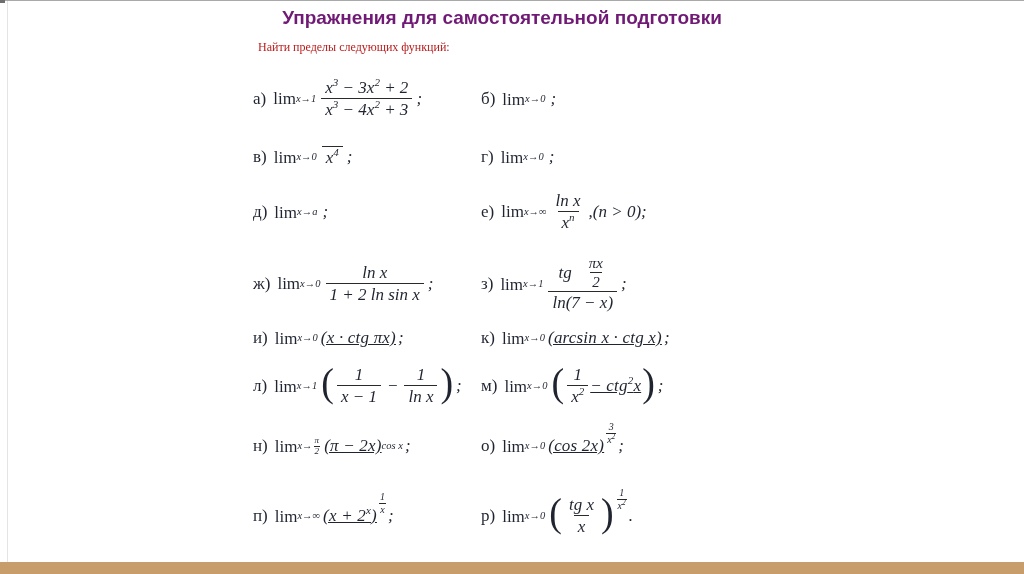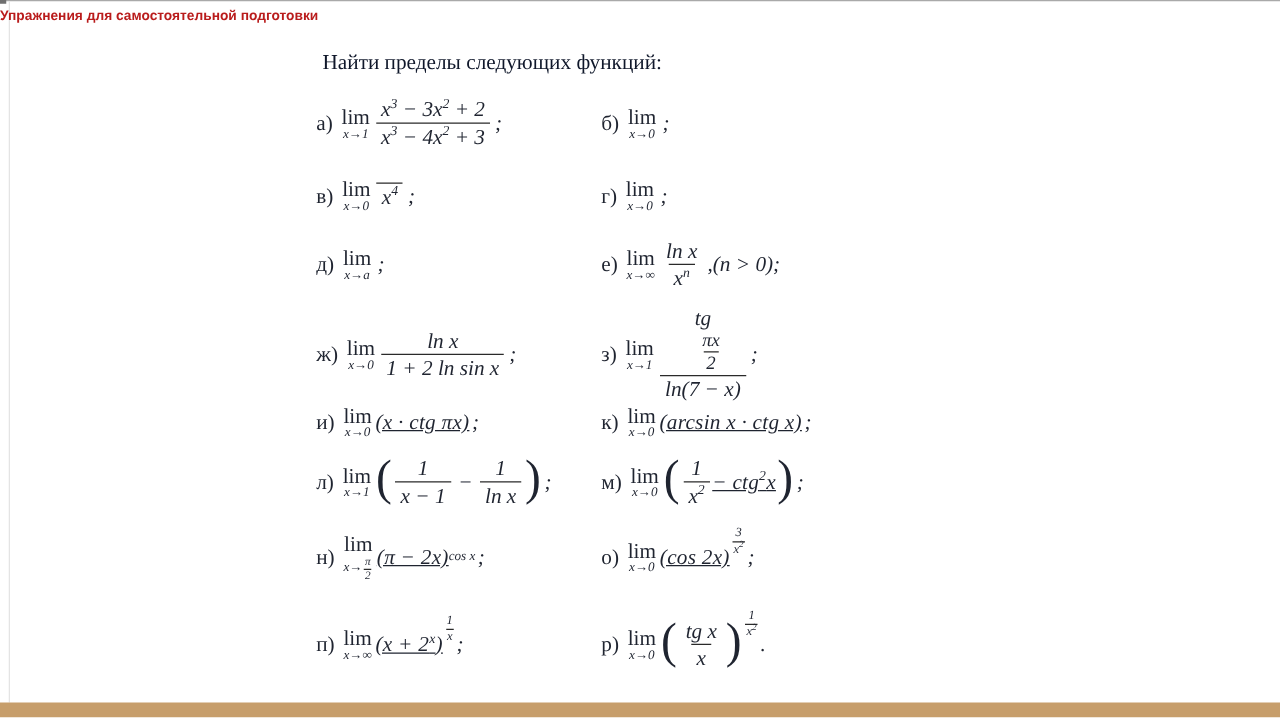--- a/index.html
+++ b/index.html
@@ -6,48 +6,48 @@
   body{
     width:1024px;height:574px;position:relative;overflow:hidden;
     background:#ffffff;font-family:"Liberation Serif",serif;color:#1f2430;
   }
   .top-line{position:absolute;top:0;left:0;width:1024px;height:1px;background:#a9a9a9;}
   .corner-speck{position:absolute;top:0;left:0;width:5px;height:3px;background:#6f6f6f;}
   .left-line{position:absolute;top:1px;left:7px;width:1px;height:561px;background:#e4e4e4;}
   .bottom-bar{position:absolute;left:0;bottom:0;width:1024px;height:12px;}
 
   .title{
-    position:absolute;top:7px;left:0;width:1004px;text-align:left;
-    font-family:"Liberation Sans",sans-serif;font-weight:700;font-size:11px;color:#b91c1c;
+    position:absolute;top:7px;left:0;width:1004px;text-align:center;
+    font-family:"Liberation Sans",sans-serif;font-weight:700;font-size:19px;color:#701a75;
   }
-  .prompt{position:absolute;left:258px;top:40px;font-size:17px;color:#0f172a;}
+  .prompt{position:absolute;left:258px;top:40px;font-size:12px;color:#b91c1c;}
 
   .problems{position:absolute;left:253px;top:72px;font-size:17px;font-style:italic;}
   .row{display:flex;align-items:center;}
   .cl{width:228px;display:flex;align-items:center;flex-shrink:0;}
   .cr{display:flex;align-items:center;}
   .r1{height:54px;margin-bottom:2px;}
   .r2{height:58px;margin-bottom:0;}
   .r3{height:52px;margin-bottom:14px;}
   .r4{height:64px;margin-bottom:6px;}
   .r5{height:32px;margin-bottom:6px;}
   .r6{height:52px;margin-bottom:8px;}
   .r7{height:52px;margin-bottom:16px;}
   .r8{height:56px;}
 
   .plabel{font-style:normal;margin-right:7px;}
-  .lim{display:inline-flex;flex-direction:column;align-items:center;margin-right:3px;}
+  .lim{display:inline-flex;flex-direction:row;align-items:center;margin-right:3px;}
   .limw{font-style:normal;font-size:17px;line-height:1;}
   .lims{font-size:10.5px;line-height:1;margin-top:1px;}
   .nsub{display:inline-flex;align-items:center;}
 
   .frac{display:inline-flex;flex-direction:column;align-items:center;text-align:center;margin:0 2px;}
   .frac .num{padding:0 4px;line-height:1.15;}
   .frac .den{border-top:1px solid #2a2a2a;padding:0 4px;line-height:1.25;}
-  .nfx{display:inline-flex;flex-direction:column;align-items:center;border:none;}
+  .nfx{display:inline-flex;align-items:center;border:none;}
   .inner{font-size:15px;margin-left:15px;}
   .inner .num{padding:0 2px;line-height:1.1;}
   .inner .den{padding:0 2px;line-height:1.2;}
   .tiny{font-size:9px;margin:0 1px;}
   .tiny .num{padding:0 1px;line-height:1.1;}
   .tiny .den{padding:0 1px;line-height:1.1;border-top:1px solid #2a2a2a;}
 
   sup{font-size:11px;line-height:0;}
   .supw{font-size:10.5px;line-height:0;}
   .supfrac{display:inline-flex;flex-direction:column;align-items:center;font-size:10px;line-height:1.15;transform:translateY(-13px);margin-left:2px;}

